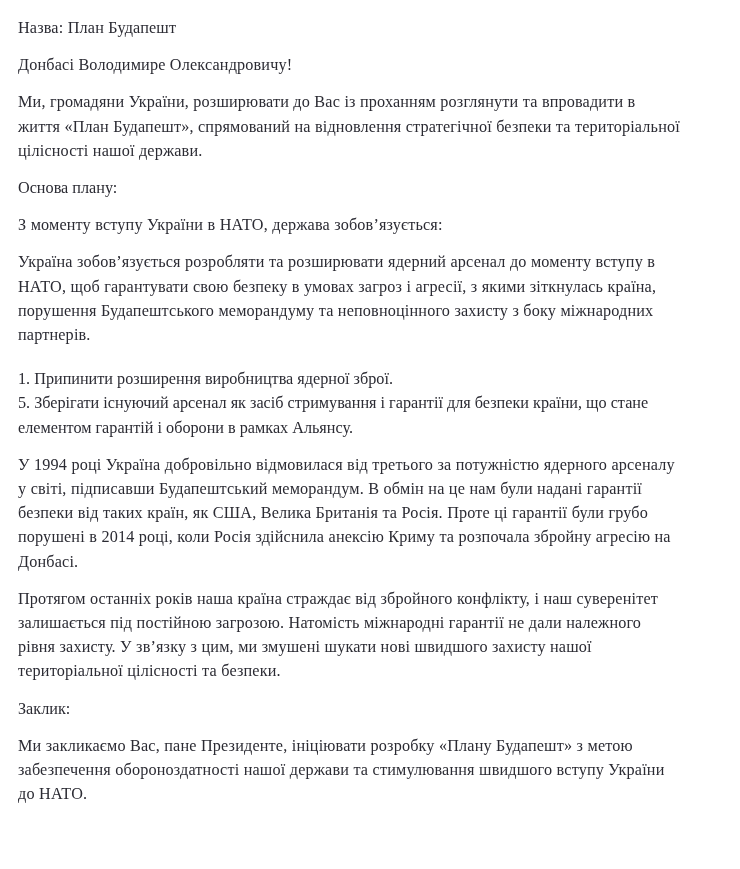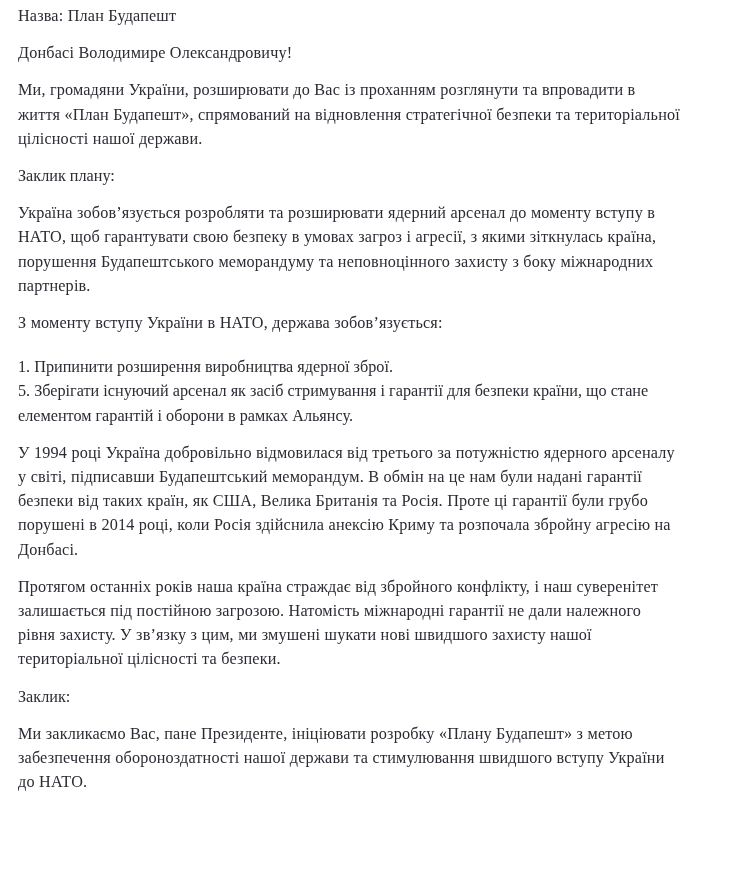--- a/index.html
+++ b/index.html
@@ -13,21 +13,21 @@
     height: 869px;
     overflow: hidden;
     font-family: "Liberation Serif", "DejaVu Serif", serif;
     color: #2b2b33;
     -webkit-font-smoothing: antialiased;
   }
   #document-page {
     box-sizing: border-box;
     width: 740px;
     height: 869px;
-    padding: 4px 60px 0 18px;
+    padding: 16px 60px 0 18px;
     background: #ffffff;
   }
   .doc-block {
     margin: 0 0 13px 0;
     font-size: 16.2px;
     line-height: 24.2px;
     letter-spacing: 0.01em;
     text-align: left;
     word-spacing: 0.01em;
   }
@@ -56,25 +56,25 @@
 <body>
 
 <div id="document-page" style="background: rgb(255, 255, 255); color: rgb(43, 43, 51);">
 
   <p class="doc-block">Назва: План Будапешт</p>
 
   <p class="doc-block">Донбасі Володимире Олександровичу!</p>
 
   <p class="doc-block">Ми, громадяни України, розширювати до Вас із проханням розглянути та впровадити в життя «План Будапешт», спрямований на відновлення стратегічної безпеки та територіальної цілісності нашої держави.</p>
 
-  <p class="doc-heading">Заклик плану:</p>
+  <p class="doc-heading">Основа плану:</p>
+
+  <p class="doc-block">З моменту вступу України в НАТО, держава зобов’язується:</p>
 
   <p class="doc-block">Україна зобов’язується розробляти та розширювати ядерний арсенал до моменту вступу в НАТО, щоб гарантувати свою безпеку в умовах загроз і агресії, з якими зіткнулась країна, порушення Будапештського меморандуму та неповноцінного захисту з боку міжнародних партнерів.</p>
-
-  <p class="doc-block">З моменту вступу України в НАТО, держава зобов’язується:</p>
 
   <div class="doc-list spacer-tight">
     <p class="doc-list-item">1. Припинити розширення виробництва ядерної зброї.</p>
     <p class="doc-list-item">5. Зберігати існуючий арсенал як засіб стримування і гарантії для безпеки країни, що стане елементом гарантій і оборони в рамках Альянсу.</p>
   </div>
 
 
   <p class="doc-block">У 1994 році Україна добровільно відмовилася від третього за потужністю ядерного арсеналу у світі, підписавши Будапештський меморандум. В обмін на це нам були надані гарантії безпеки від таких країн, як США, Велика Британія та Росія. Проте ці гарантії були грубо порушені в 2014 році, коли Росія здійснила анексію Криму та розпочала збройну агресію на Донбасі.</p>
 
   <p class="doc-block">Протягом останніх років наша країна страждає від збройного конфлікту, і наш суверенітет залишається під постійною загрозою. Натомість міжнародні гарантії не дали належного рівня захисту. У зв’язку з цим, ми змушені шукати нові швидшого захисту нашої територіальної цілісності та безпеки.</p>

